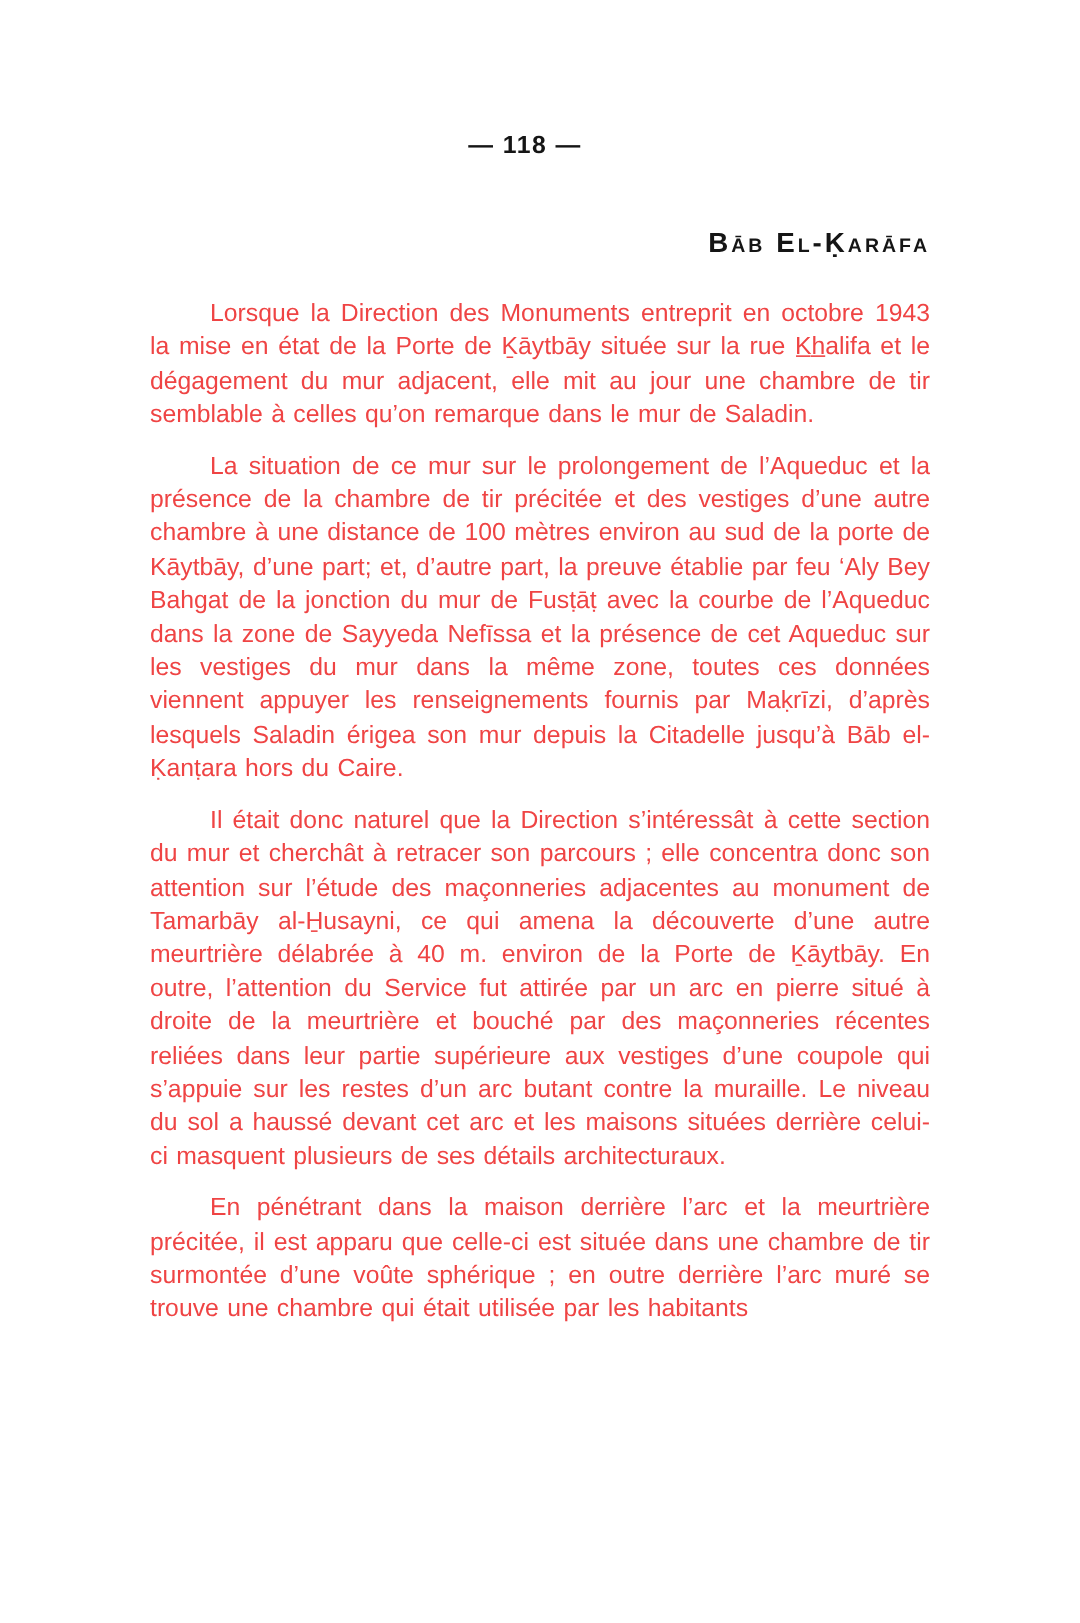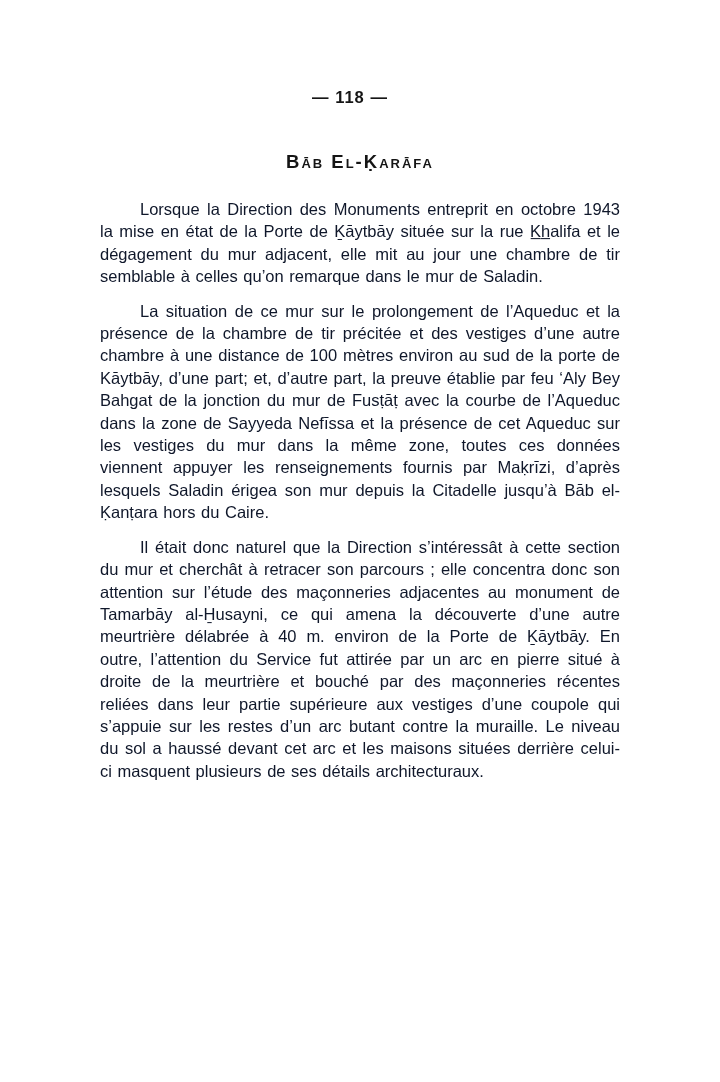--- a/index.html
+++ b/index.html
@@ -26,49 +26,50 @@
     font-weight: bold;
     letter-spacing: 1px;
     color: #151515;
   }
   .section-title {
     position: absolute;
     top: 151px;
     left: 100px;
     width: 520px;
     margin: 0;
-    text-align: center;
+    text-align: right;
     font-size: 18.5px;
     font-weight: bold;
     font-variant: small-caps;
     letter-spacing: 2px;
     color: #151515;
   }
   .text-block {
     position: absolute;
     top: 198px;
     left: 100px;
     width: 520px;
   }
   .para {
     margin: 0 0 12px 0;
     font-size: 16.5px;
     line-height: 22.4px;
     text-align: justify;
     text-indent: 40px;
-    color: #0f172a;
+    color: #ef4444;
     word-spacing: 1px;
   }
 </style>
 </head>
 <body>
 
 <div class="page">
   <div class="page-number">— 118 —</div>
 
   <h1 class="section-title">Bāb El-Ḳarāfa</h1>
 
   <div class="text-block">
     <p class="para">Lorsque la Direction des Monuments entreprit en octobre 1943 la mise en état de la Porte de Ḵāytbāy située sur la rue K̲h̲alifa et le dégagement du mur adjacent, elle mit au jour une chambre de tir semblable à celles qu’on remarque dans le mur de Saladin.</p>
     <p class="para">La situation de ce mur sur le prolongement de l’Aqueduc et la présence de la chambre de tir précitée et des vestiges d’une autre chambre à une distance de 100 mètres environ au sud de la porte de Kāytbāy, d’une part; et, d’autre part, la preuve établie par feu ‘Aly Bey Bahgat de la jonction du mur de Fusṭāṭ avec la courbe de l’Aqueduc dans la zone de Sayyeda Nefīssa et la présence de cet Aqueduc sur les vestiges du mur dans la même zone, toutes ces données viennent appuyer les renseignements fournis par Maḳrīzi, d’après lesquels Saladin érigea son mur depuis la Citadelle jusqu’à Bāb el-Ḳanṭara hors du Caire.</p>
     <p class="para">Il était donc naturel que la Direction s’intéressât à cette section du mur et cherchât à retracer son parcours ; elle concentra donc son attention sur l’étude des maçonneries adjacentes au monument de Tamarbāy al-H̱usayni, ce qui amena la découverte d’une autre meurtrière délabrée à 40 m. environ de la Porte de Ḵāytbāy. En outre, l’attention du Service fut attirée par un arc en pierre situé à droite de la meurtrière et bouché par des maçonneries récentes reliées dans leur partie supérieure aux vestiges d’une coupole qui s’appuie sur les restes d’un arc butant contre la muraille. Le niveau du sol a haussé devant cet arc et les maisons situées derrière celui-ci masquent plusieurs de ses détails architecturaux.</p>
+    <p class="para">En pénétrant dans la maison derrière l’arc et la meurtrière précitée, il est apparu que celle-ci est située dans une chambre de tir surmontée d’une voûte sphérique ; en outre derrière l’arc muré se trouve une chambre qui était utilisée par les habitants</p>
   </div>
 </div>
 
 </body></html>

